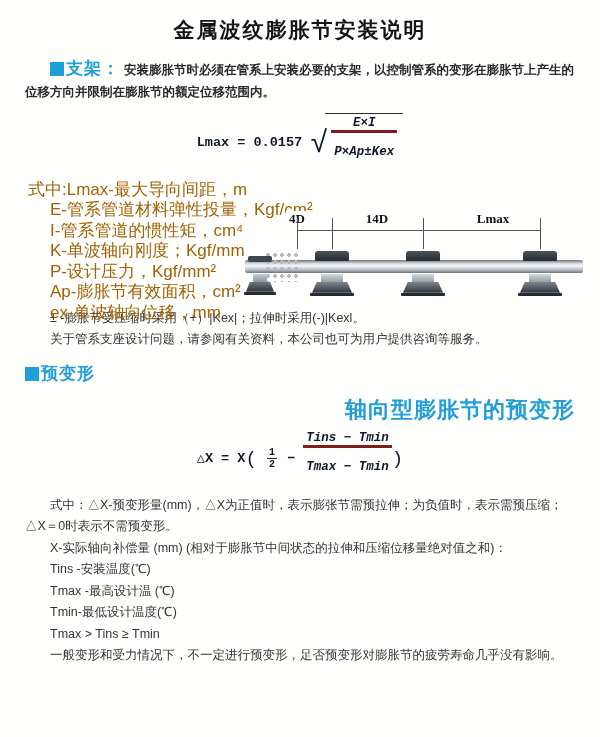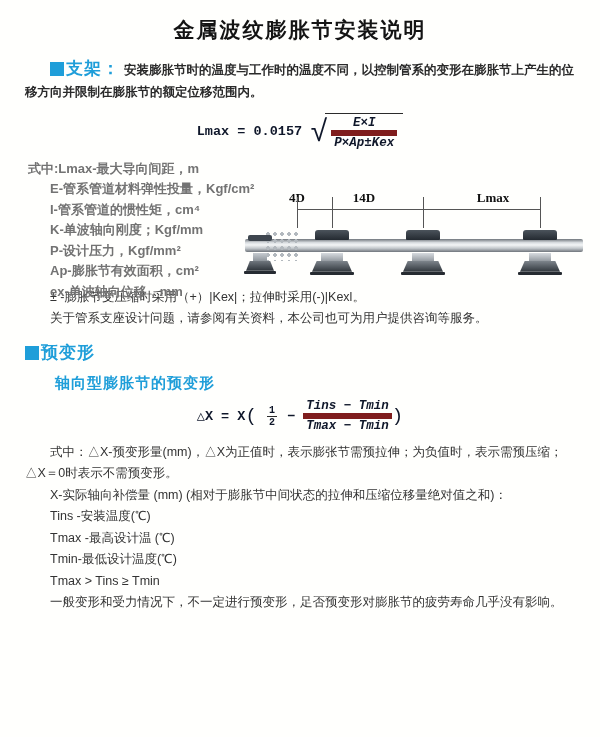--- a/index.html
+++ b/index.html
@@ -27,29 +27,29 @@
   .sec-title { color:#1f9ed9; font-size:17px; font-weight:bold; letter-spacing:1px; padding-right:4px; }
   .p-example { text-indent:2em; line-height:22px; font-size:12.5px; margin-top:1px; }
 
   
   .formula { text-align:center; font-family:Liberation Mono, monospace; font-weight:bold; color:#0f172a; }
   .formula1 { margin:10px 0 8px; font-size:13.5px; }
   .sqrt { display:inline-flex; align-items:center; vertical-align:middle; }
   .radical-glyph { font-size:30px; font-weight:400; line-height:0.85; margin-right:-3px; transform:translateY(2px); }
   .radicand { border-top:1.6px solid #2b2b2b; padding:2px 6px 0; }
   .frac { display:inline-flex; flex-direction:column; align-items:center; line-height:1.15; font-size:12.5px; font-style:italic; vertical-align:middle;justify-content:flex-end; }
-  .frac .den { border-top:6px solid #7f1d1d; padding:0 3px; }
+  .frac .den { border-top:3px solid #7f1d1d; padding:12px 3px; }
   .sfrac { display:inline-flex; flex-direction:column; align-items:center; line-height:1.1; font-size:10px; font-style:normal; vertical-align:middle; margin:0 2px; }
   .sfrac .den { border-top:1px solid #2b2b2b; padding:0 2px; }
   .paren { font-size:19px; font-weight:400; vertical-align:middle; }
   .formula2 { margin:6px 0 8px; font-size:13.5px; }
 
   
   .defs-row { position:relative; margin-top:4px; height:128px; }
-  .def-line { font-size:13px; line-height:20.5px; color:#737373; margin-left:25px; white-space:nowrap;font-weight:bold; }
+  .def-line { font-size:17px; line-height:20.5px; color:#a16207; margin-left:25px; white-space:nowrap; }
   .def-line.first { margin-left:3px; }
 
   .diagram { position:absolute; left:220px; top:25px; width:338px; height:102px; }
   .dim-line { position:absolute; left:52px; top:25px; width:243px; height:1px; background:#555; }
   .tick { position:absolute; top:13px; width:1px; height:31px; background:#555; }
   .dim-label {
     position:absolute; top:6px; transform:translateX(-50%);
     font-family:"Liberation Serif",serif; font-weight:bold; font-size:13px; color:#111;
     background:#fffffd; padding:0 3px;
   }
@@ -71,33 +71,33 @@
     position:absolute; left:20px; top:47px; width:36px; height:30px;
     background-image:radial-gradient(circle at 3px 3px,#b3b9be 1.6px,rgba(0,0,0,0) 2.1px);
     background-size:7px 7px;
   }
 
   .note-line, .service-line { text-indent:2em; font-size:12.5px; line-height:21px; }
 
   .sec2-head { margin:12px 0 4px; }
   .p-predeform { text-indent:2em; text-align:justify; line-height:22.5px; font-size:12.5px; color:#2e2e2e; }
 
-  .sub-head1 { margin:10px 0 2px 30px; color:#1f9ed9; font-size:15px; font-weight:bold; letter-spacing:1px; }
+  .sub-head1 { margin:10px 0 2px 30px; color:#1f9ed9; font-size:22px; font-weight:bold; letter-spacing:1px;text-align:right; }
 
   .p-explain { text-indent:2em; line-height:21.5px; font-size:12.5px; }
   .ax-line   { text-indent:2em; line-height:21.5px; font-size:12.5px; }
 </style>
 </head>
 <body>
 
 <div class="page">
 
   <h1 class="doc-title">金属波纹膨胀节安装说明</h1>
 
-  <p class="p-intro"><span class="sq"></span><span class="sec-title">支架：</span><span>安装膨胀节时的温度与工作时的温度不同，以控制管系的变形在膨胀节上产生的位移方向并限制在膨胀节的额定位移范围内。</span></p>
+  <p class="p-intro"><span class="sq"></span><span class="sec-title">支架：</span><span>安装膨胀节时必须在管系上安装必要的支架，以控制管系的变形在膨胀节上产生的位移方向并限制在膨胀节的额定位移范围内。</span></p>
 
 
   <div class="formula formula1">
     <span>Lmax = 0.0157</span>
     <span class="sqrt">
       <span class="radical-glyph">√</span>
       <span class="radicand">
         <span class="frac">
           <span class="num">E×I</span>
           <span class="den">P×Ap±Kex</span>
@@ -110,21 +110,21 @@
     <p class="def-line first">式中:Lmax-最大导向间距，m</p>
     <p class="def-line">E-管系管道材料弹性投量，Kgf/cm²</p>
     <p class="def-line">I-管系管道的惯性矩，cm⁴</p>
     <p class="def-line">K-单波轴向刚度；Kgf/mm</p>
     <p class="def-line">P-设计压力，Kgf/mm²</p>
     <p class="def-line">Ap-膨胀节有效面积，cm²</p>
     <p class="def-line">ex-单波轴向位移，mm</p>
 
     <div class="diagram">
       <span class="dim-label" style="left:52px">4D</span>
-      <span class="dim-label" style="left:119px">14D</span>
+      <span class="dim-label" style="left:132px">14D</span>
       <span class="dim-label" style="left:248px">Lmax</span>
       <div class="dim-line"></div>
       <div class="tick" style="left:52px"></div>
       <div class="tick" style="left:87px"></div>
       <div class="tick" style="left:178px"></div>
       <div class="tick" style="left:295px"></div>
 
       <div class="pipe"></div>
       <div class="bellows"></div>
 

